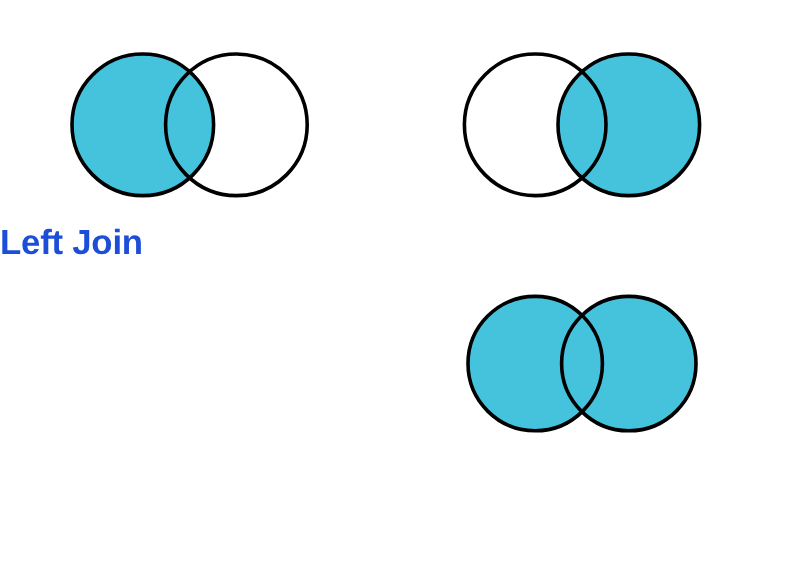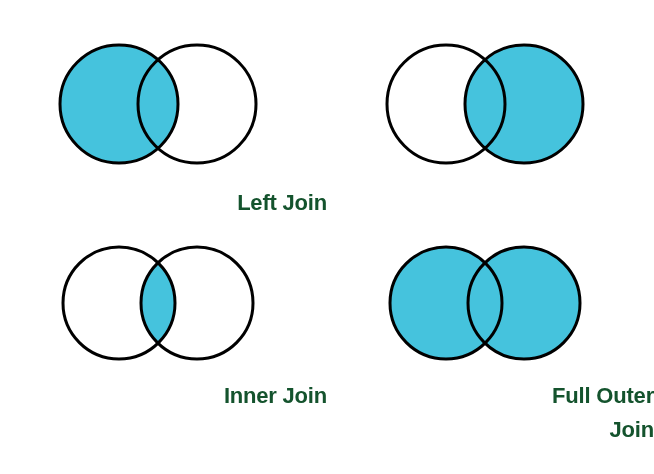--- a/index.html
+++ b/index.html
@@ -24,27 +24,27 @@
     position: absolute;
     width: 327px;
   }
   .venn-figure {
     display: block;
     margin: 0 auto;
   }
   .venn-label {
     display: block;
     width: 100%;
-    text-align: right;
+    text-align: left;
     font-family: "Liberation Sans", sans-serif;
     font-weight: bold;
-    font-size: 22px;
+    font-size: 29px;
     line-height: 34px;
     letter-spacing: -0.2px;
-    color: #14532d;
+    color: #1d4ed8;
     white-space: pre-line;
   }
   
   #cell-left-join   { left: 0px;   top: 40px;  }
   #cell-right-join  { left: 327px; top: 40px;  }
   #cell-inner-join  { left: 0px;   top: 243px; }
   #cell-full-outer  { left: 327px; top: 243px; }
 
   #cell-left-join  .venn-label,
   #cell-right-join .venn-label { margin-top: 16px; }
@@ -91,42 +91,23 @@
       <circle cx="65" cy="64" r="59" fill="#ffffff"></circle>
       <circle cx="143" cy="64" r="59" fill="#45c3dd"></circle>
       <g clip-path="url(#clip-rj-right)">
         <circle cx="65" cy="64" r="59" fill="#45c3dd"></circle>
       </g>
       <circle cx="65" cy="64" r="59" fill="none" stroke="#000000" stroke-width="3"></circle>
       <circle cx="143" cy="64" r="59" fill="none" stroke="#000000" stroke-width="3"></circle>
     </svg>
   </div>
 
-  <div class="venn-cell" id="cell-inner-join">
-    <svg class="venn-figure" width="220" height="122" viewBox="0 0 220 122">
-      <defs>
-        <clipPath id="clip-ij-left">
-            <circle cx="65" cy="60" r="56"></circle>
-          </clipPath>
-      </defs>
-      <circle cx="65" cy="60" r="56" fill="#ffffff"></circle>
-      <circle cx="143" cy="60" r="56" fill="#ffffff"></circle>
-      <g clip-path="url(#clip-ij-left)">
-        <circle cx="143" cy="60" r="56" fill="#45c3dd"></circle>
-      </g>
-      <circle cx="65" cy="60" r="56" fill="none" stroke="#000000" stroke-width="3"></circle>
-      <circle cx="143" cy="60" r="56" fill="none" stroke="#000000" stroke-width="3"></circle>
-    </svg>
-    <span class="venn-label">Inner Join</span>
-  </div>
 
   <div class="venn-cell" id="cell-full-outer">
     <svg class="venn-figure" width="220" height="122" viewBox="0 0 220 122">
       <circle cx="65" cy="60" r="56" fill="#45c3dd"></circle>
       <circle cx="143" cy="60" r="56" fill="#45c3dd"></circle>
       <circle cx="65" cy="60" r="56" fill="none" stroke="#000000" stroke-width="3"></circle>
       <circle cx="143" cy="60" r="56" fill="none" stroke="#000000" stroke-width="3"></circle>
     </svg>
-    <span class="venn-label">Full Outer
-Join</span>
   </div>
 
 </div>
 
 </body></html>

